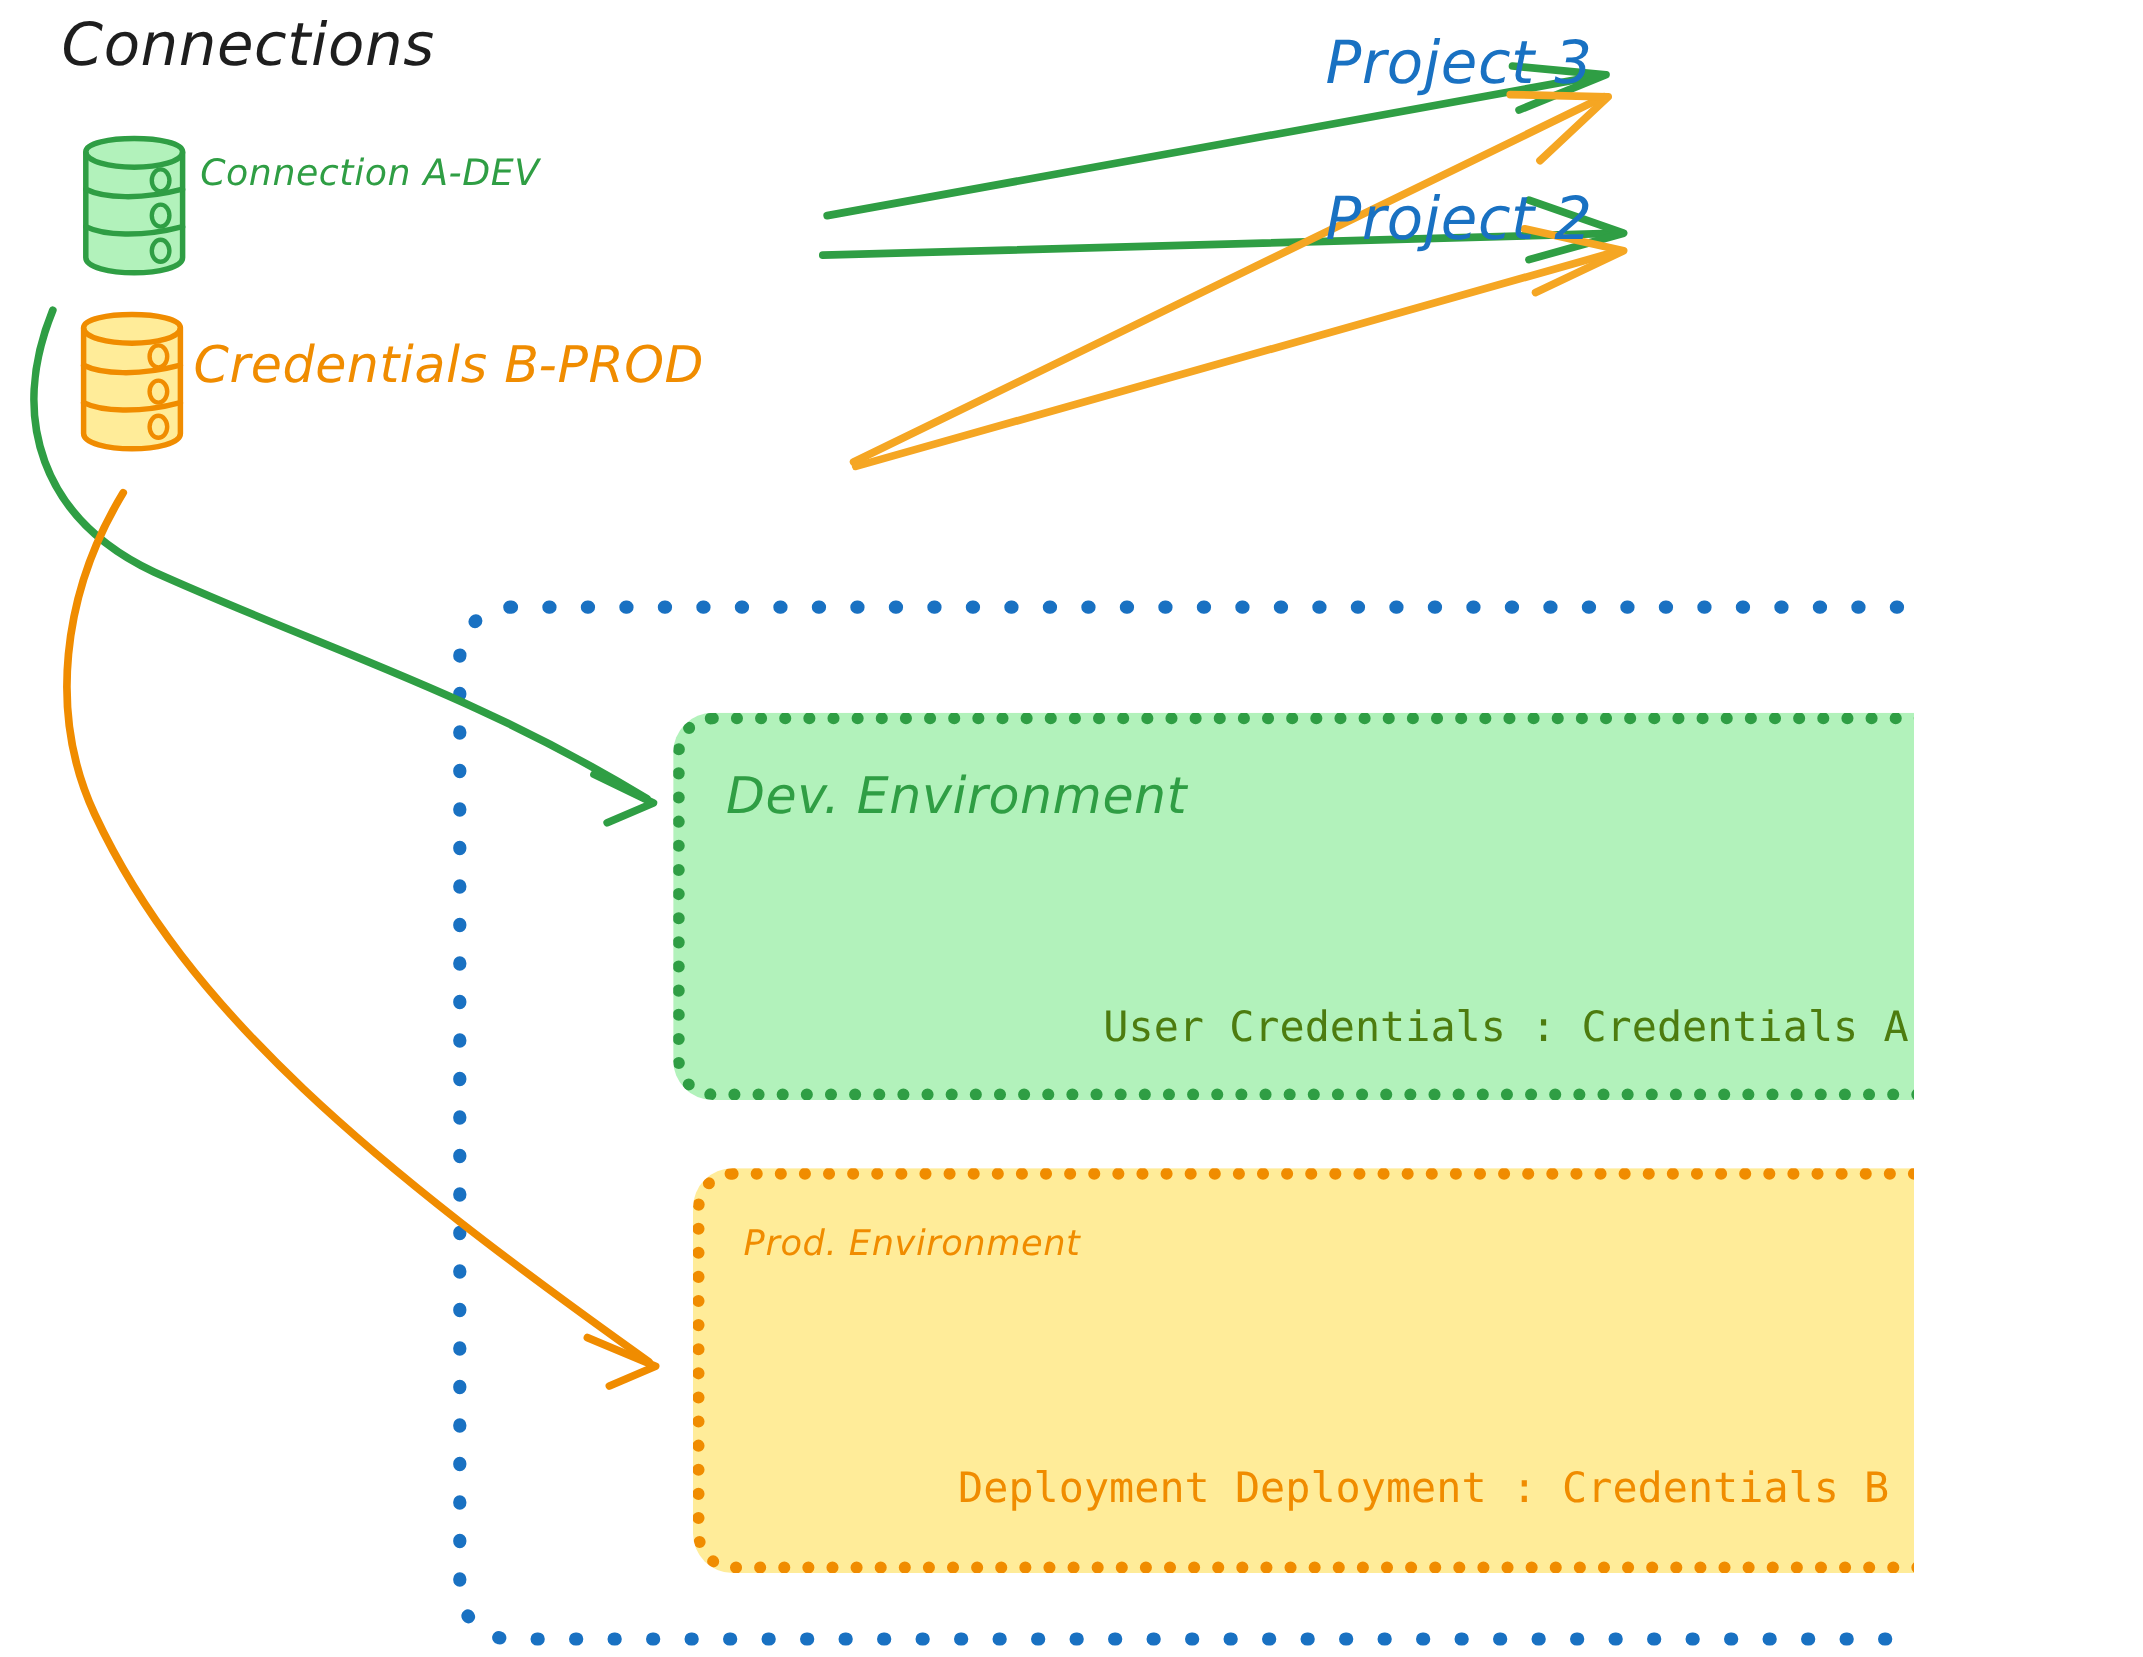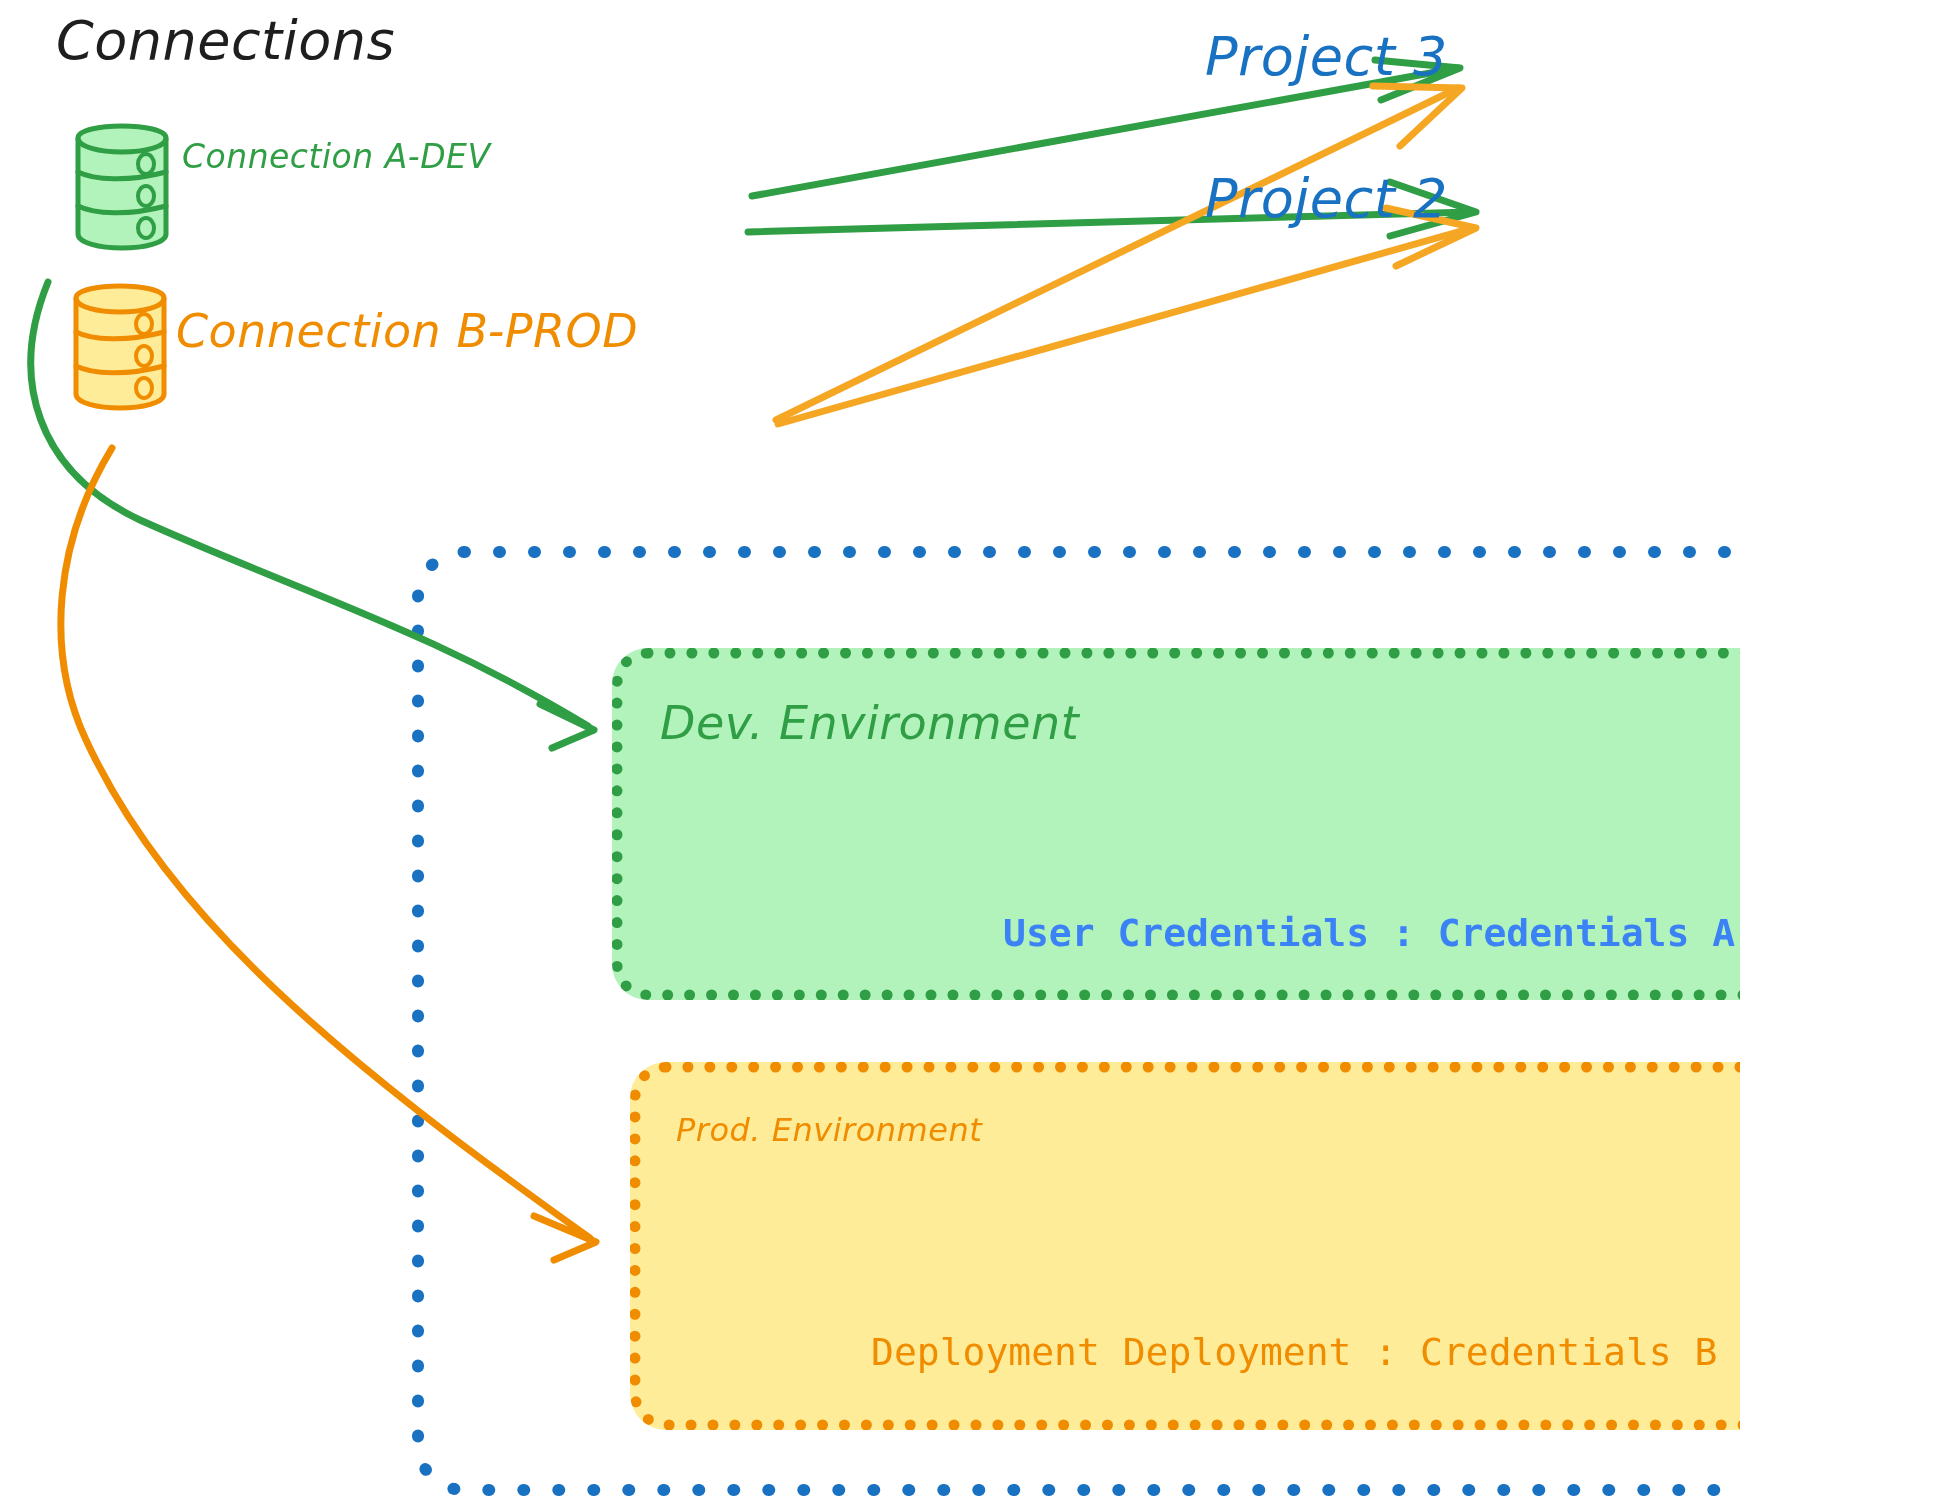--- a/index.html
+++ b/index.html
@@ -102,22 +102,21 @@
   #prod-env-title {
     left: 676px;
     top: 1114px;
     font-size: 32px;
     color: #f08c00;
   }
   #dev-creds {
     left: 1003px;
     top: 914px;
     font-size: 38px;
-    color: #3b82f6;
-    font-weight: bold;
+    color: #4d7c0f;
   }
   #prod-creds {
     left: 871px;
     top: 1333px;
     font-size: 38px;
     color: #f08c00;
   }
 
   
   .dbicon {
@@ -194,21 +193,21 @@
       <ellipse cx="74" cy="42" rx="8" ry="10" fill="none" stroke="#f08c00" stroke-width="4"></ellipse>
       <ellipse cx="74" cy="74" rx="8" ry="10" fill="none" stroke="#f08c00" stroke-width="4"></ellipse>
       <ellipse cx="74" cy="106" rx="8" ry="10" fill="none" stroke="#f08c00" stroke-width="4"></ellipse>
     </svg>
   </div>
 
   <div class="lbl hand" id="title">Connections</div>
 
   <div class="lbl hand" id="conn-a-label">Connection A-DEV</div>
 
-  <div class="lbl hand" id="conn-b-label">Connection B-PROD</div>
+  <div class="lbl hand" id="conn-b-label">Credentials B-PROD</div>
 
   <div class="lbl hand proj" id="proj3">Project 3</div>
 
   <div class="lbl hand proj" id="proj2">Project 2</div>
 
 
   <div class="lbl hand" id="dev-env-title">Dev. Environment</div>
 
   <div class="lbl hand" id="prod-env-title">Prod. Environment</div>
 

